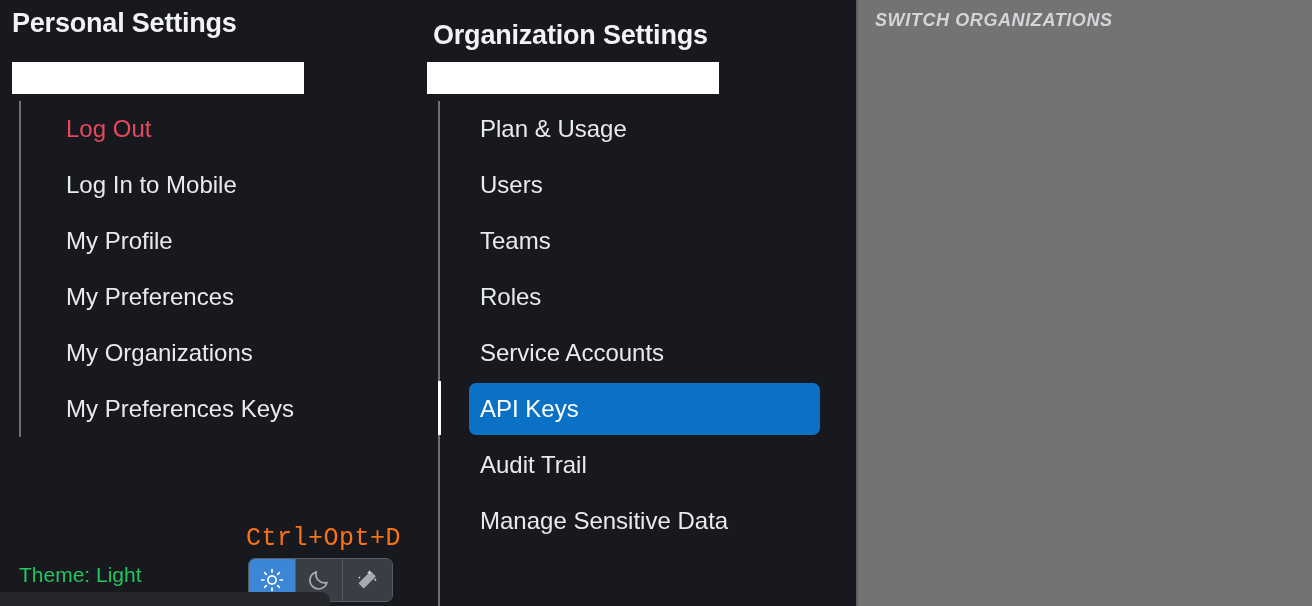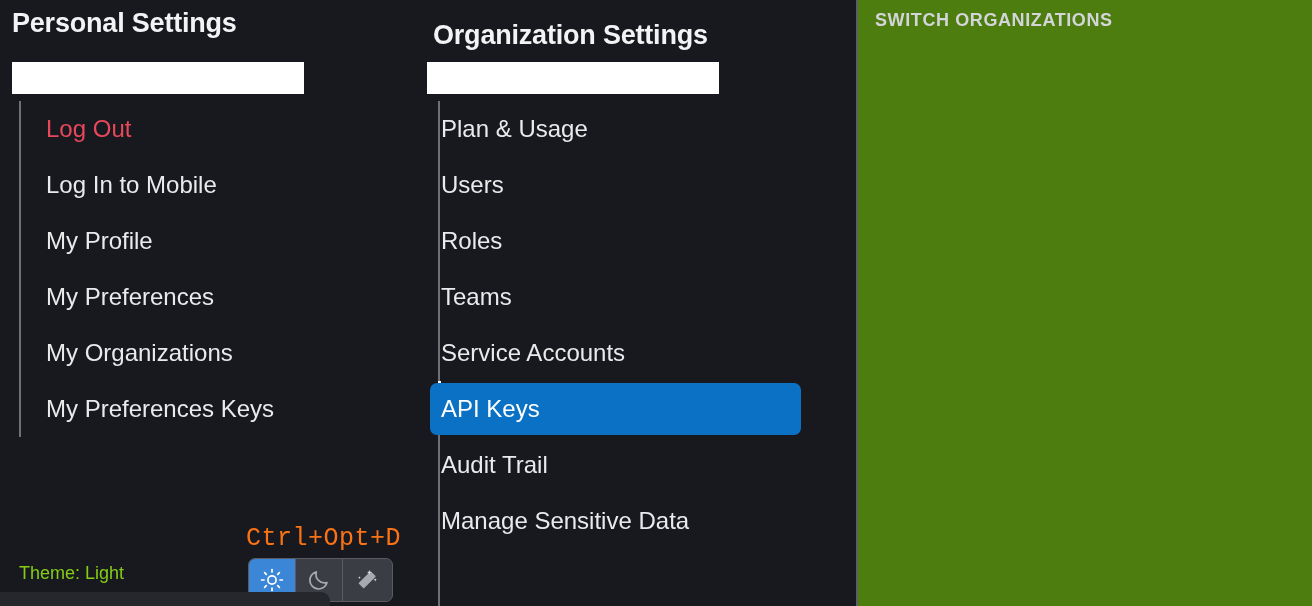--- a/index.html
+++ b/index.html
@@ -68,30 +68,31 @@
   }
 
   
   .menu {
     position: absolute;
     list-style: none;
     margin: 0;
     padding: 0;
   }
   .menu-personal { left: 0;   top: 101px; width: 425px; }
-  .menu-org      { left: 401px; top: 101px; width: 433px; }
+  .menu-org      { left: 420px; top: 101px; width: 433px; }
 
   .menu-item {
     height: 56px;
     line-height: 56px;
     font-size: 24px;
     color: #e9eaec;
     white-space: nowrap;
     position: relative;
     cursor: default;
+    margin-left: 20px;
   }
   .menu-personal .menu-item { padding-left: 46px; }
   .menu-org .menu-item      { padding-left: 40px; }
 
   .menu-item.danger { color: #e8485c; }
 
   .menu-item.active {
     color: #ffffff;
   }
   .menu-item.active .pill {
@@ -118,22 +119,22 @@
     font-size: 25px;
     color: #f97316;
     letter-spacing: 0.5px;
     white-space: nowrap;
   }
 
   .theme-label {
     position: absolute;
     left: 19px;
     top: 563px;
-    font-size: 18px;
-    color: #84cc16;
+    font-size: 21px;
+    color: #22c55e;
     white-space: nowrap;
   }
 
   .theme-toggle {
     position: absolute;
     left: 248px;
     top: 558px;
     width: 143px;
     height: 42px;
     display: flex;
@@ -176,21 +177,22 @@
     background: #5c5e64;
   }
   .divider-right { left: 856px; }
 
   .panel-right {
     position: absolute;
     left: 858px;
     top: 0;
     right: 0;
     bottom: 0;
-    background: #4d7c0f;
+    background: #737373;
+    font-style: italic;
   }
   .panel-title {
     position: absolute;
     left: 17px;
     top: 10px;
     font-size: 18px;
     font-weight: bold;
     letter-spacing: 0.6px;
     color: #d3d5d9;
     white-space: nowrap;
@@ -299,24 +301,24 @@
   <div class="rail-org-active"></div>
 
   <ul class="menu menu-org">
     <li class="menu-item">
       <span>Plan &amp; Usage</span>
     </li>
     <li class="menu-item">
       <span>Users</span>
     </li>
     <li class="menu-item">
+      <span>Teams</span>
+    </li>
+    <li class="menu-item">
       <span>Roles</span>
-    </li>
-    <li class="menu-item">
-      <span>Teams</span>
     </li>
     <li class="menu-item">
       <span>Service Accounts</span>
     </li>
     <li class="menu-item active">
       <span class="pill"></span>
       <span class="pill-label">API Keys</span>
     </li>
     <li class="menu-item">
       <span>Audit Trail</span>

